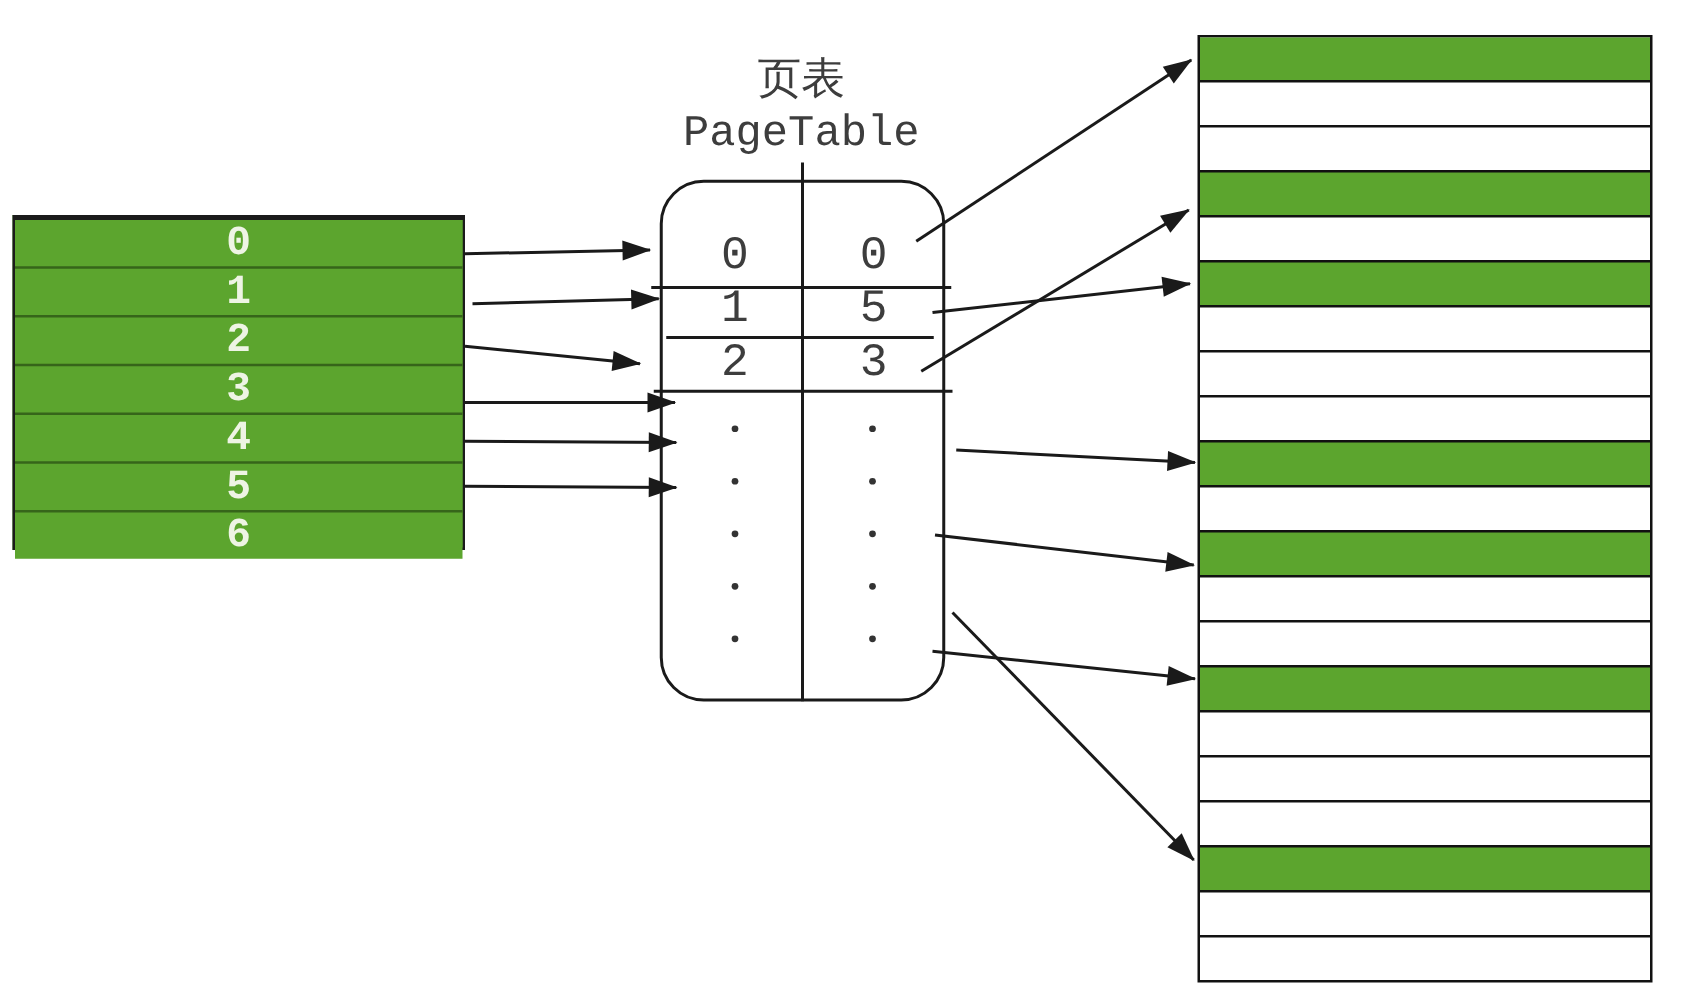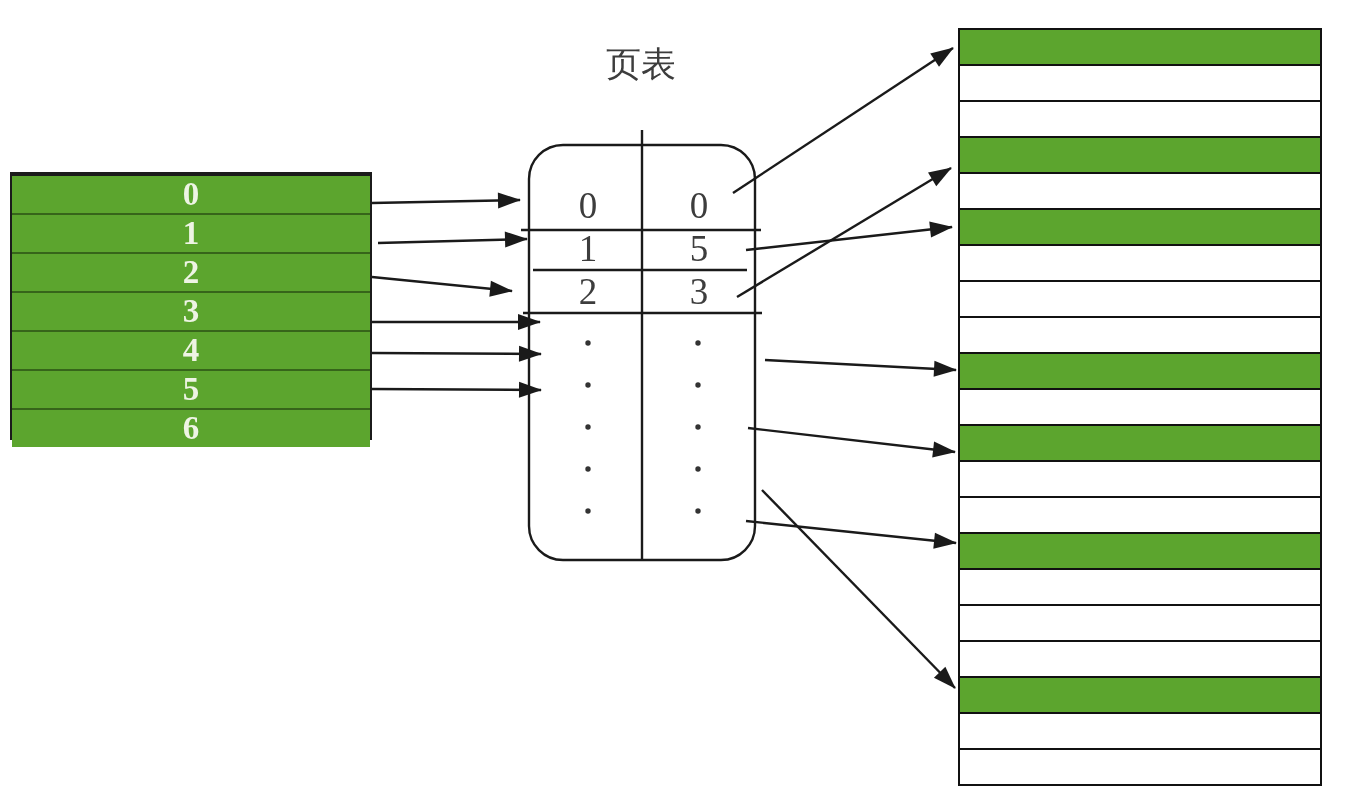--- a/index.html
+++ b/index.html
@@ -2,21 +2,21 @@
 <html><head>
 <meta charset="utf-8">
 <style>
   html, body { margin: 0; padding: 0; background: #ffffff; }
   .canvas {
     position: relative;
     width: 1360px;
     height: 800px;
     background: #ffffff;
     overflow: hidden;
-    font-family: Liberation Serif, serif;
+    font-family: Liberation Mono, monospace;
   }
   #overlay {
     position: absolute;
     left: 0; top: 0;
     width: 1360px; height: 800px;
     pointer-events: none;
   }
   .pt-title {
     position: absolute;
     left: 491px; top: 44px;
@@ -112,20 +112,21 @@
       <line x1="746" y1="250" x2="952" y2="227" stroke="#1a1a1a" stroke-width="2.4" marker-end="url(#ah)"></line>
       <line x1="737" y1="297" x2="951" y2="168" stroke="#1a1a1a" stroke-width="2.4" marker-end="url(#ah)"></line>
       <line x1="765" y1="360" x2="956" y2="370" stroke="#1a1a1a" stroke-width="2.4" marker-end="url(#ah)"></line>
       <line x1="748" y1="428" x2="955" y2="452" stroke="#1a1a1a" stroke-width="2.4" marker-end="url(#ah)"></line>
       <line x1="746" y1="521" x2="956" y2="543" stroke="#1a1a1a" stroke-width="2.4" marker-end="url(#ah)"></line>
       <line x1="762" y1="490" x2="955" y2="688" stroke="#1a1a1a" stroke-width="2.4" marker-end="url(#ah)"></line>
     </svg>
 
   <div class="pt-title">
     <div>页表</div>
+    <div>PageTable</div>
   </div>
 
   <div id="virtual-table">
       <div class="v-row" style="flex-grow: 49; flex-basis: 0px;">
         <span>0</span>
       </div>
       <div class="v-row" style="flex-grow: 37; flex-basis: 0px;">
         <span>1</span>
       </div>
       <div class="v-row" style="flex-grow: 35; flex-basis: 0px;">

